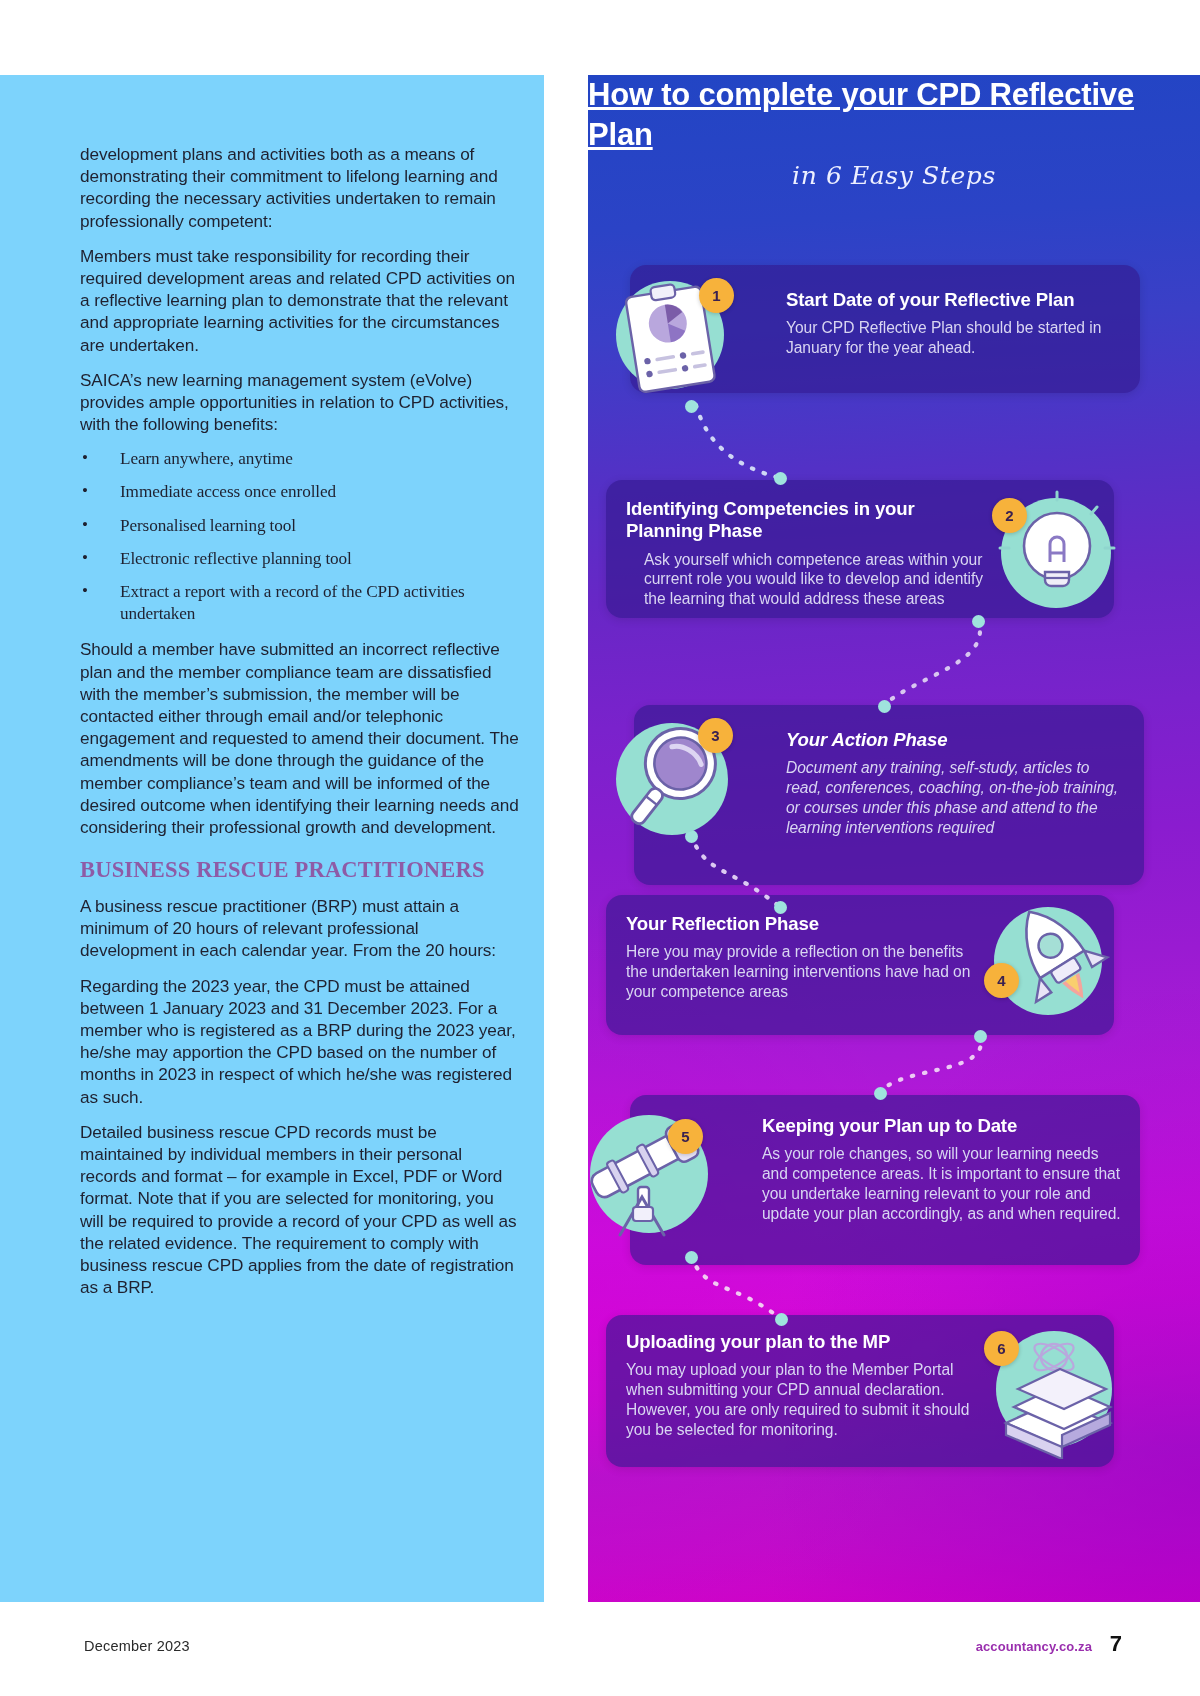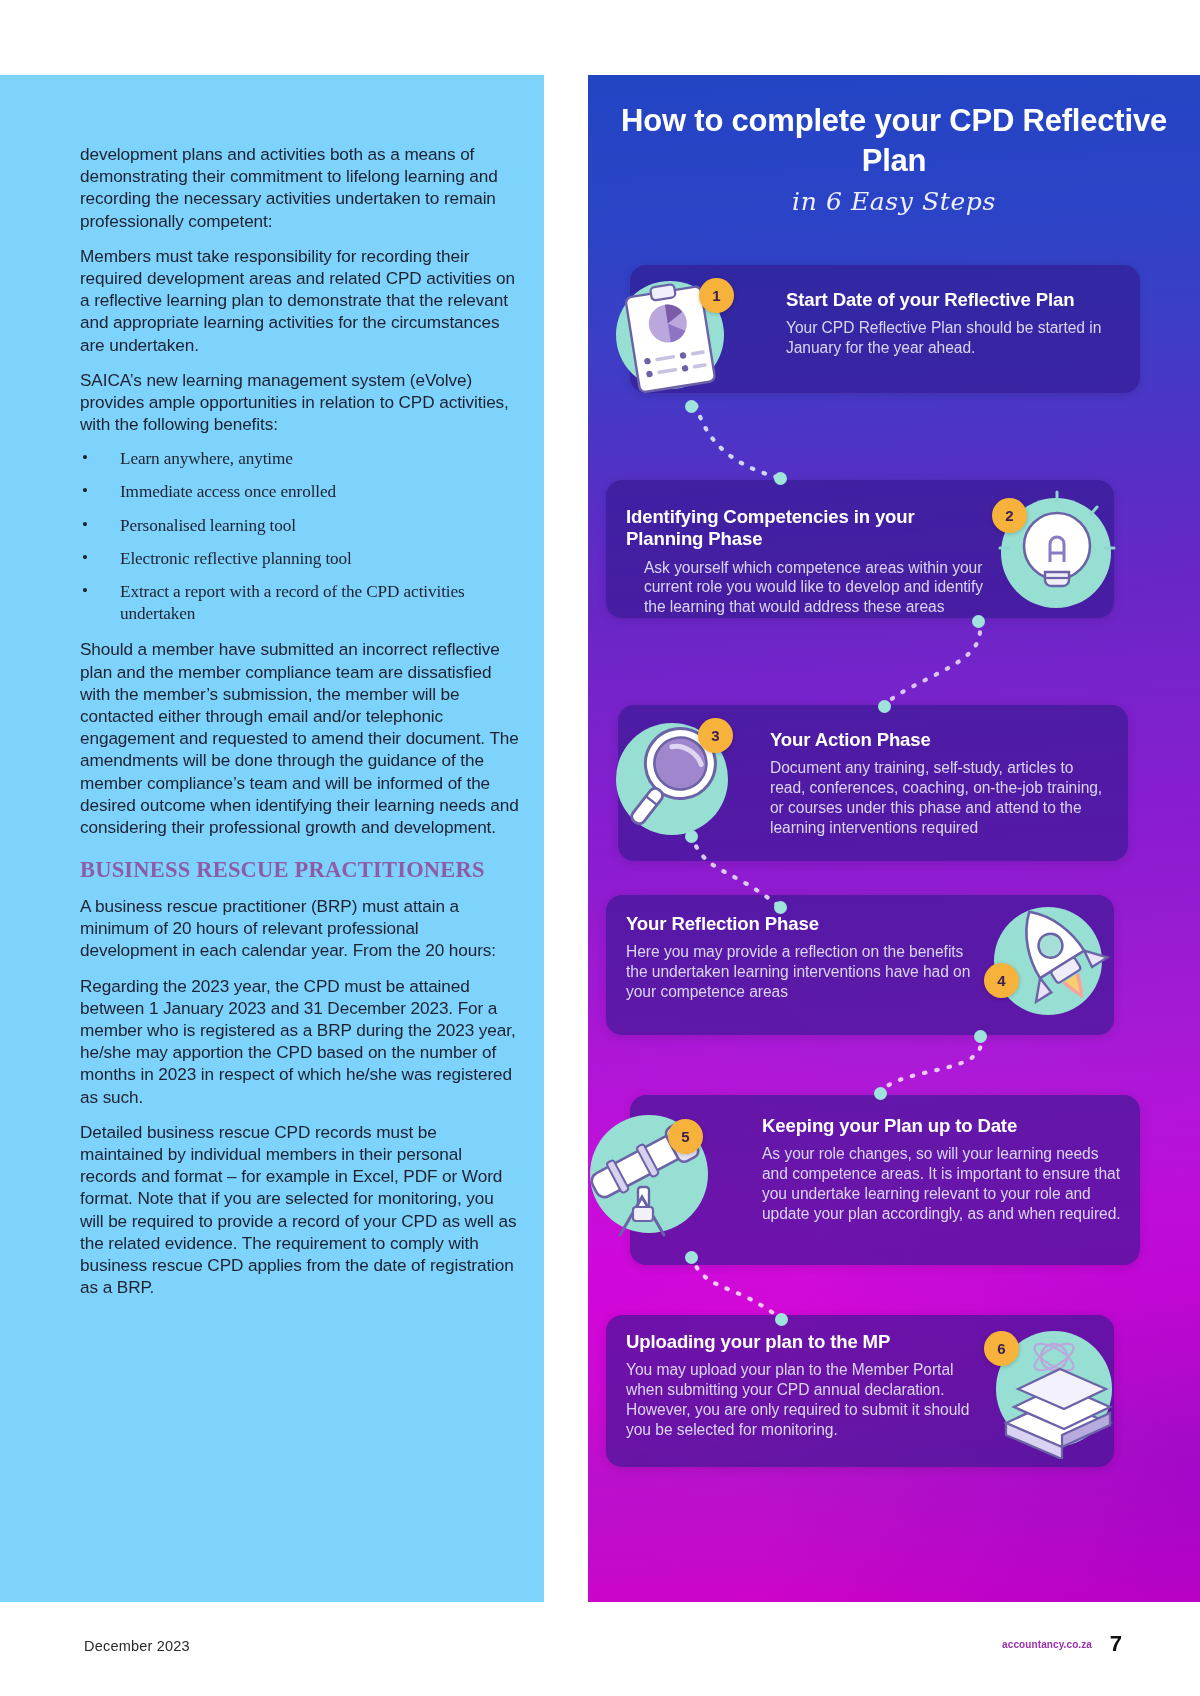--- a/index.html
+++ b/index.html
@@ -93,27 +93,26 @@
     content: "";
     position: absolute; inset: 0;
     background:
       radial-gradient(120% 55% at 100% 92%, rgba(150,0,200,0.55) 0%, rgba(150,0,200,0) 60%),
       radial-gradient(90% 40% at 0% 80%, rgba(205,0,215,0.45) 0%, rgba(205,0,215,0) 65%);
     pointer-events: none;
   }
   #info-inner { position: relative; z-index: 2; width: 100%; height: 100%; }
 
   .ig-title {
-    text-align: center;
     color: #ffffff;
     font-size: 31px;
     font-weight: bold;
     line-height: 1.28;
     letter-spacing: -0.2px;
-    padding-top: 26px;
+    text-decoration: underline;
   }
   .ig-subtitle {
     text-align: center;
     color: #eef0ff;
     font-family: "DejaVu Serif", serif;
     font-style: italic;
     font-size: 25px;
     letter-spacing: 0.6px;
     margin-top: 7px;
   }
@@ -181,21 +180,21 @@
   #footer .date {
     position: absolute;
     left: 84px; top: 36px;
     font-size: 14.5px;
     color: #2a2a2a;
     letter-spacing: 0.2px;
   }
   #footer .site {
     position: absolute;
     right: 108px; top: 37px;
-    font-size: 10px;
+    font-size: 13px;
     color: #9a2fae;
     font-weight: bold;
     letter-spacing: 0.1px;
   }
   #footer .pageno {
     position: absolute;
     right: 78px; top: 29px;
     font-size: 22px;
     font-weight: bold;
     color: #111111;
@@ -290,21 +289,21 @@
             <circle cx="38" cy="99" r="3.2" fill="#6b62a8"></circle>
             <rect x="46" y="97" width="20" height="3.6" rx="1.8" fill="#c7c2e0"></rect>
             <circle cx="74" cy="99" r="3.2" fill="#6b62a8"></circle>
             <rect x="82" y="97" width="14" height="3.6" rx="1.8" fill="#c7c2e0"></rect>
           </g>
         </svg>
       </div>
       <div class="badge" style="left:111px; top:203px;">1</div>
 
       <div class="step" style="left:18px; top:405px; width:508px; height:138px;">
-        <div style="position:absolute; left:20px; top:26px; width:360px;">
+        <div style="position:absolute; left:20px; top:18px; width:360px;">
           <div class="title">Identifying Competencies in your Planning Phase</div>
           <div class="body" style="padding-left:18px;">Ask yourself which competence areas within your current role you would like to develop  and identify the learning that would address these areas</div>
         </div>
       </div>
       <div class="artwork" style="left:405px; top:415px; width:128px; height:128px;">
         <span class="disc" style="left:8px; top:8px; width:110px; height:110px;"></span>
         <svg width="128" height="128" viewBox="0 0 128 128" style="position:absolute; left:0; top:0;">
           <g stroke="#8fd6ce" stroke-width="3" stroke-linecap="round">
             <line x1="64" y1="10" x2="64" y2="2"></line>
             <line x1="30" y1="24" x2="24" y2="17"></line>
@@ -314,21 +313,21 @@
           </g>
           <circle cx="64" cy="56" r="33" fill="#ffffff" stroke="#6b62a8" stroke-width="2.6"></circle>
           <path d="M52,82 h24 v8 a6,6 0 0,1 -6,6 h-12 a6,6 0 0,1 -6,-6 z" fill="#f0eef8" stroke="#6b62a8" stroke-width="2.4"></path>
           <line x1="52" y1="88" x2="76" y2="88" stroke="#6b62a8" stroke-width="2.2"></line>
           <path d="M57,72 v-18 a7,7 0 0,1 14,0 v18" fill="none" stroke="#8a79c4" stroke-width="3"></path>
           <line x1="57" y1="63" x2="71" y2="63" stroke="#8a79c4" stroke-width="3"></line>
         </svg>
       </div>
       <div class="badge" style="left:404px; top:423px;">2</div>
 
-      <div class="step" style="left:30px; top:630px; width:510px; height:156px;">
+      <div class="step" style="left:46px; top:630px; width:510px; height:180px;font-style:italic;">
         <div style="position:absolute; left:152px; top:24px; width:340px;">
           <div class="title">Your Action Phase</div>
           <div class="body">Document any training, self-study, articles to read, conferences, coaching, on-the-job training, or courses under this phase and attend to the learning interventions required</div>
         </div>
       </div>
       <div class="artwork" style="left:18px; top:638px; width:134px; height:134px;">
         <span class="disc" style="left:10px; top:10px; width:112px; height:112px;"></span>
         <svg width="134" height="134" viewBox="0 0 134 134" style="position:absolute; left:0; top:0;">
           <g transform="rotate(38 67 60)">
             <circle cx="67" cy="48" r="35" fill="#ffffff" stroke="#6b62a8" stroke-width="3"></circle>

